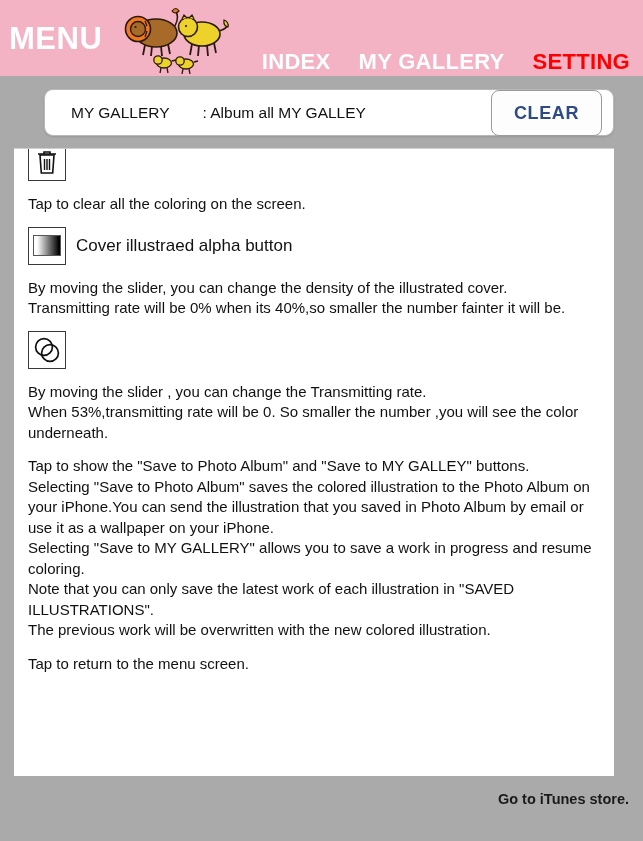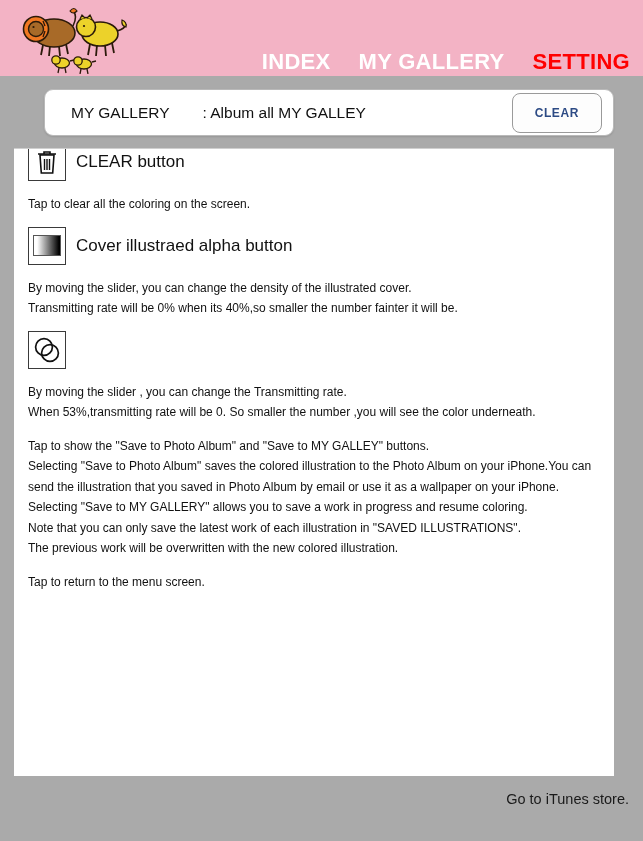--- a/index.html
+++ b/index.html
@@ -76,21 +76,21 @@
     color: #111;
     margin-left: 33px;
     white-space: nowrap;
   }
   .clear-btn {
     margin-left: auto;
     border: 1px solid #9a9a9a;
     border-radius: 8px;
     background: #fdfdfd;
     color: #2d4b85;
-    font-size: 12px;
+    font-size: 18px;
     font-weight: bold;
     letter-spacing: 0.6px;
     padding: 13px 22px;
     line-height: 1;
     cursor: pointer;
     font-family: "Liberation Sans", sans-serif;
   }
 
   
   .panel-wrap {
@@ -128,21 +128,21 @@
     display: flex;
     align-items: center;
     justify-content: center;
   }
   .item-title {
     font-size: 17px;
     color: #111;
     white-space: nowrap;
   }
   .para {
-    font-size: 12px;
+    font-size: 15px;
     color: #111;
     line-height: 20.5px;
     margin-top: 13px;
     white-space: pre-line;
   }
 
   
   .grad-swatch {
     width: 28px;
     height: 21px;
@@ -153,30 +153,31 @@
   
   .footer {
     height: 81px;
     display: flex;
     align-items: flex-start;
     justify-content: flex-end;
     padding: 27px 14px 0 0;
   }
   .footer-link {
     font-size: 14.5px;
-    font-weight: normal;
+    font-weight: bold;
     color: #1a1a1a;
     cursor: pointer;
   }
 </style>
 </head>
 <body>
 
 <div class="header">
 
+  <div class="menu-word">MENU</div>
 
   <svg class="lion-art" viewBox="0 0 120 72">
 
     <ellipse cx="42" cy="31" rx="21" ry="14" fill="#a86a28" stroke="#2b1a0a" stroke-width="1.6"></ellipse>
 
     <circle cx="24" cy="27" r="12.5" fill="#f07822" stroke="#2b1a0a" stroke-width="1.6"></circle>
     <circle cx="24" cy="27" r="7.5" fill="#a86a28" stroke="#2b1a0a" stroke-width="1.4"></circle>
     <circle cx="21.5" cy="25" r="1.1" fill="#2b1a0a"></circle>
 
     <path d="M31 19 L33 24 M33 29 L31 35" stroke="#2b1a0a" stroke-width="1.3" fill="none"></path>
@@ -226,21 +227,20 @@
     <div class="panel-inner">
 
       <div class="item-head">
         <div class="icon-box">
           <svg width="22" height="26" viewBox="0 0 22 26">
             <path d="M2 5 h18 M8 5 v-2 h6 v2" stroke="#111" stroke-width="1.6" fill="none"></path>
             <path d="M4 6 h14 l-1.3 18 h-11.4 z" stroke="#111" stroke-width="1.6" fill="none"></path>
             <path d="M8.5 10 v11 M11 10 v11 M13.5 10 v11" stroke="#111" stroke-width="1.4" fill="none"></path>
           </svg>
         </div>
-        <span class="item-title">CLEAR button</span>
       </div>
       <p class="para">Tap to clear all the coloring on the screen.</p>
 
       <div class="item-head">
         <div class="icon-box">
           <div class="grad-swatch"></div>
         </div>
         <span class="item-title">Cover illustraed alpha button</span>
       </div>
       <p class="para">By moving the slider, you can change the density of the  illustrated cover.

